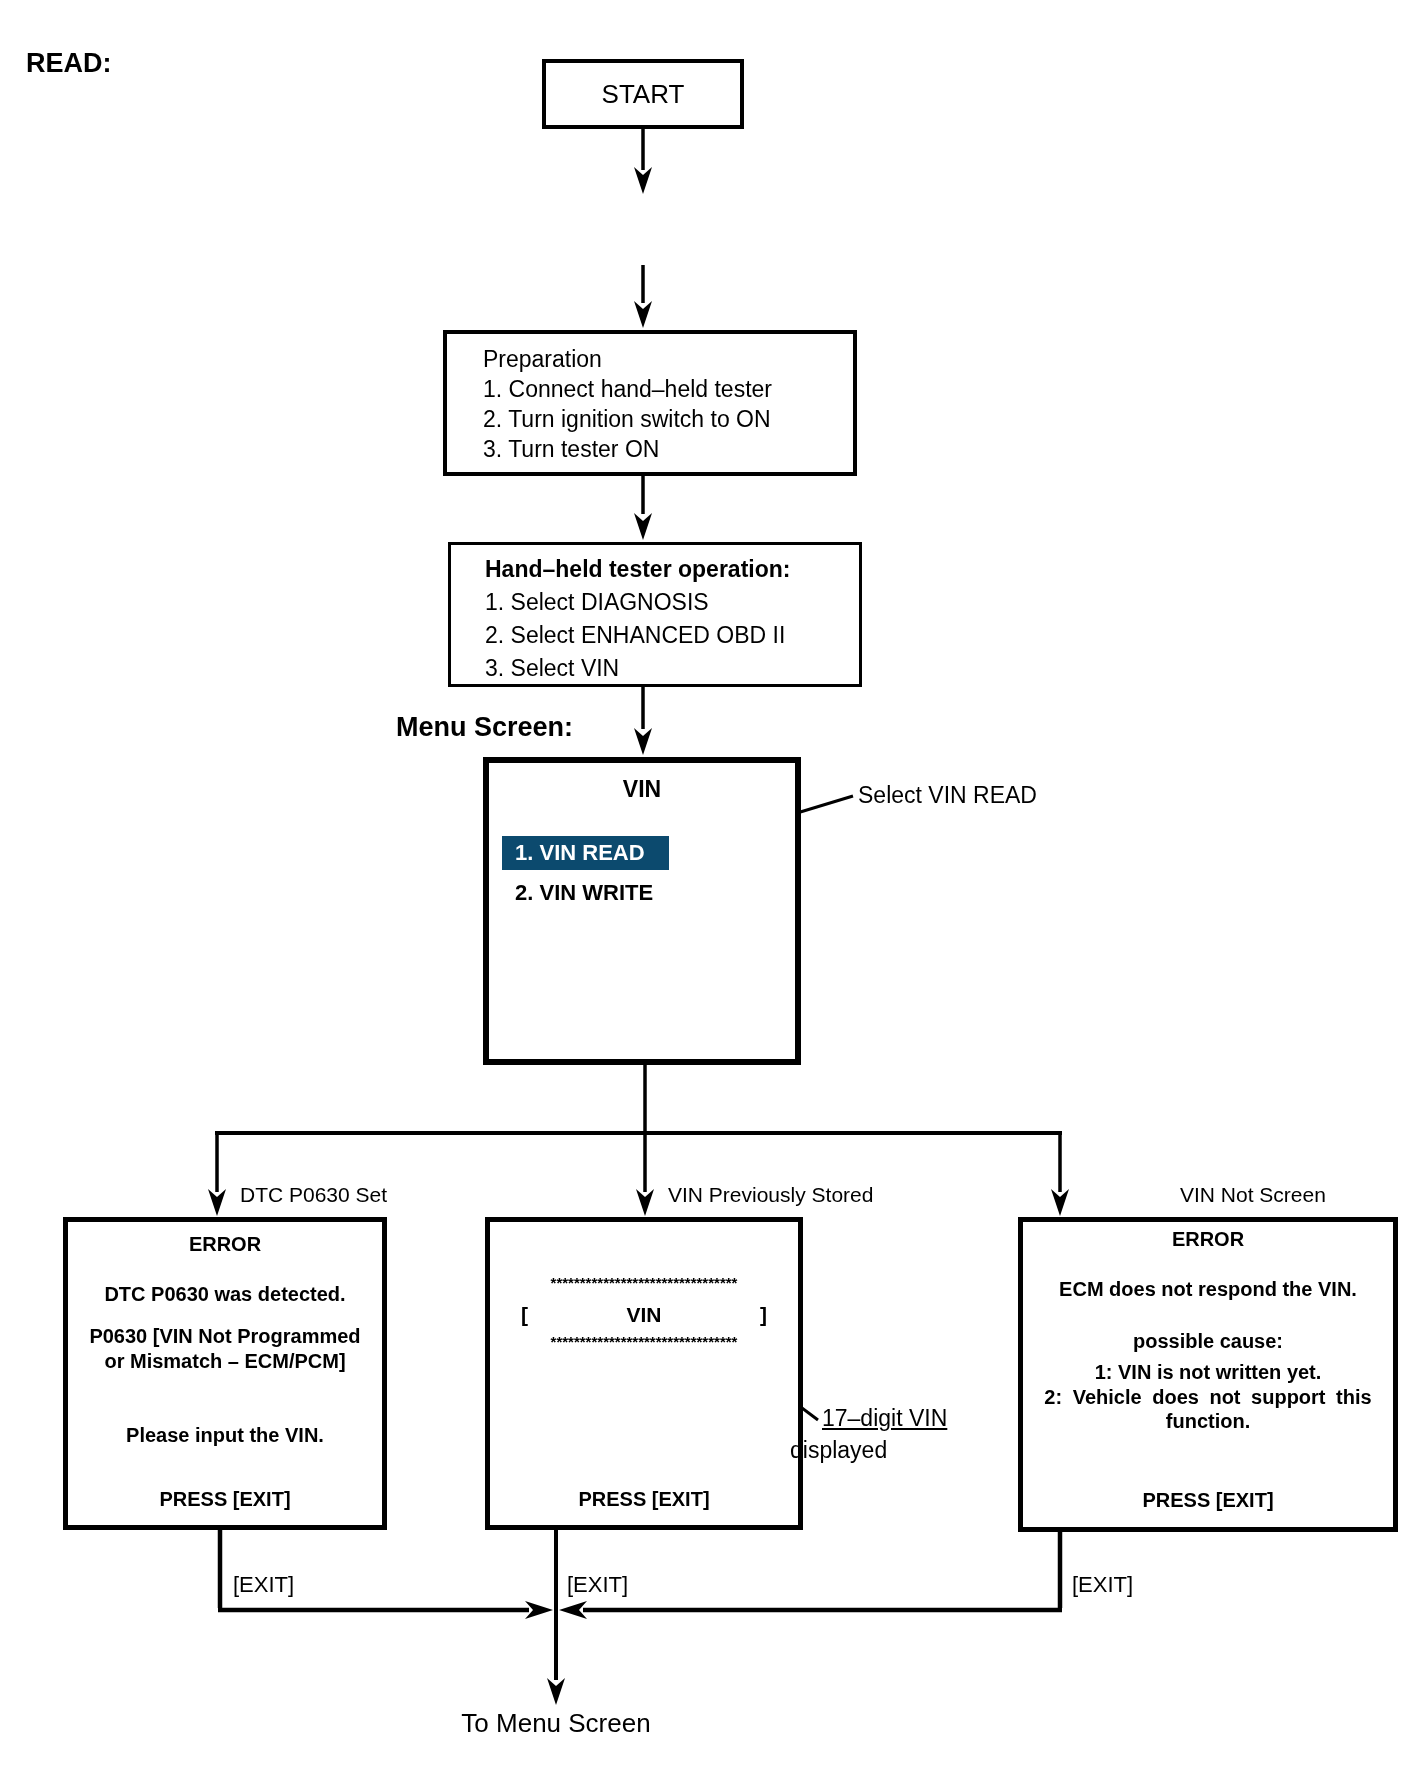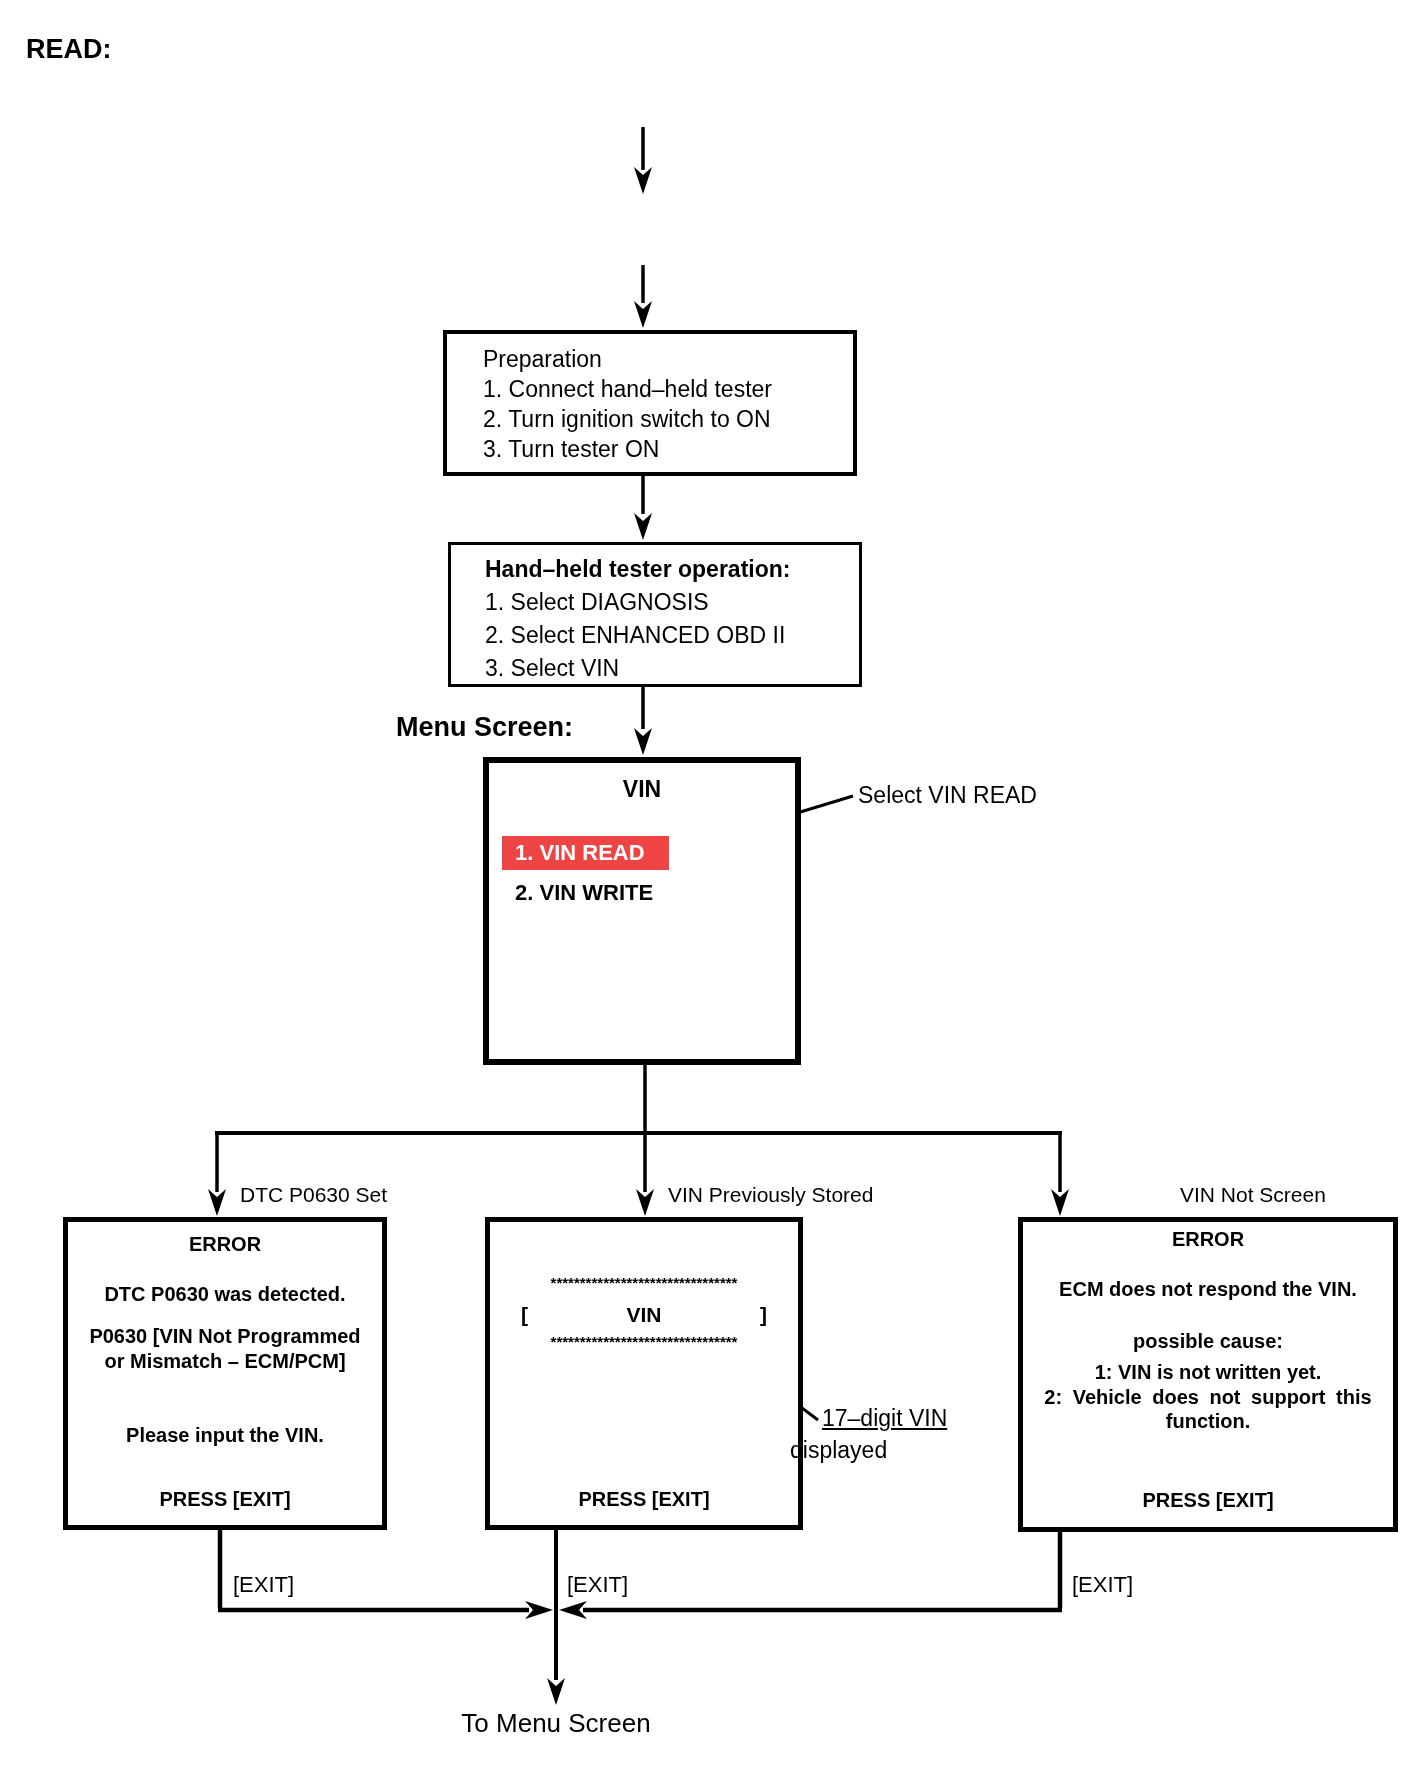--- a/index.html
+++ b/index.html
@@ -19,21 +19,21 @@
   .t26{font-size:26px;}
   .t27{font-size:27px;}
   .list{line-height:30px;font-size:23px;}
   .list2{line-height:33px;font-size:23px;}
   .cline{position:absolute;text-align:center;font-weight:bold;font-size:20px;}
   .lc{width:324px;left:63px;}
   .mc{width:318px;left:485px;}
   .rc{width:380px;left:1018px;}
   .stars{font-size:15px;font-weight:bold;letter-spacing:0px;}
   .wide{word-spacing:5px;}
-  .hl{position:absolute;left:502px;top:836px;width:167px;height:34px;background:#ef4444;
+  .hl{position:absolute;left:502px;top:836px;width:167px;height:34px;background:#0c4a6e;
       color:#fff;font-weight:bold;font-size:22px;line-height:34px;padding-left:13px;
       box-sizing:border-box;}
 </style>
 </head>
 <body>
 
 <div id="page">
 
   <svg id="wires" viewBox="0 0 1408 1792" xmlns="http://www.w3.org/2000/svg">
     <g stroke="#000" stroke-width="3.5" fill="#000">
@@ -70,22 +70,23 @@
       <polygon points="559,1610 587,1601 579,1610 587,1619" stroke="none"></polygon>
 
       <line x1="556" y1="1528" x2="556" y2="1680" stroke-width="4"></line>
       <polygon points="556,1705 547,1678 556,1686 565,1678" stroke="none"></polygon>
 
       <line x1="672" y1="851" x2="853" y2="796" stroke-width="3"></line>
       <line x1="686" y1="1321" x2="818" y2="1420" stroke-width="3"></line>
     </g>
   </svg>
 
-  <div class="abs b t27" style="left:26px;top:34px;text-align:center;">READ:</div>
+  <div class="abs b t27" style="left:26px;top:48px;text-align:center;">READ:</div>
 
+  <div class="box ctr t26" style="left:542px;top:59px;width:202px;height:70px;">START</div>
 
 
   <div class="box" style="left:443px;top:330px;width:414px;height:146px;">
     <div class="list" style="padding:10px 0 0 36px;">
       <div>Preparation</div>
       <div>1. Connect hand–held tester</div>
       <div>2. Turn ignition switch to ON</div>
       <div>3. Turn tester ON</div>
     </div>
   </div>

